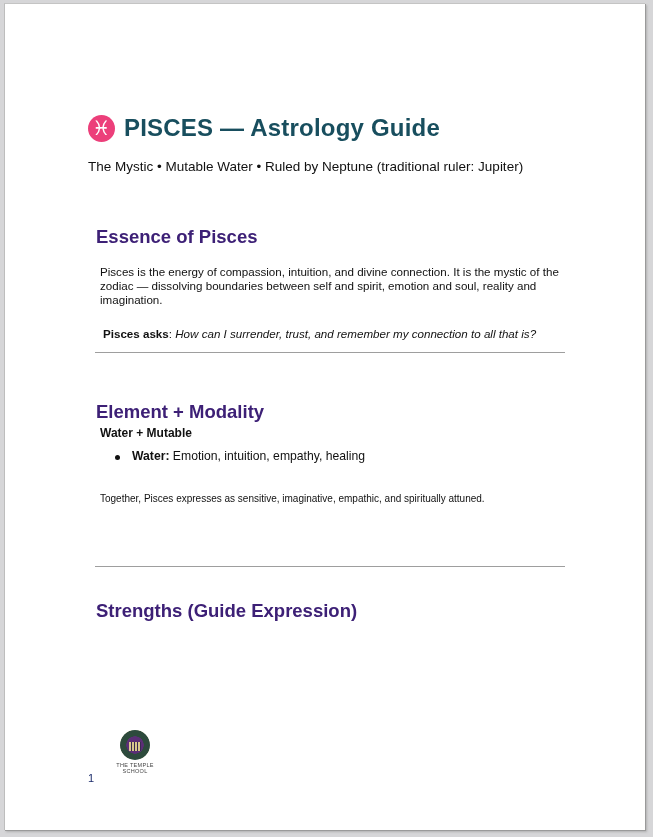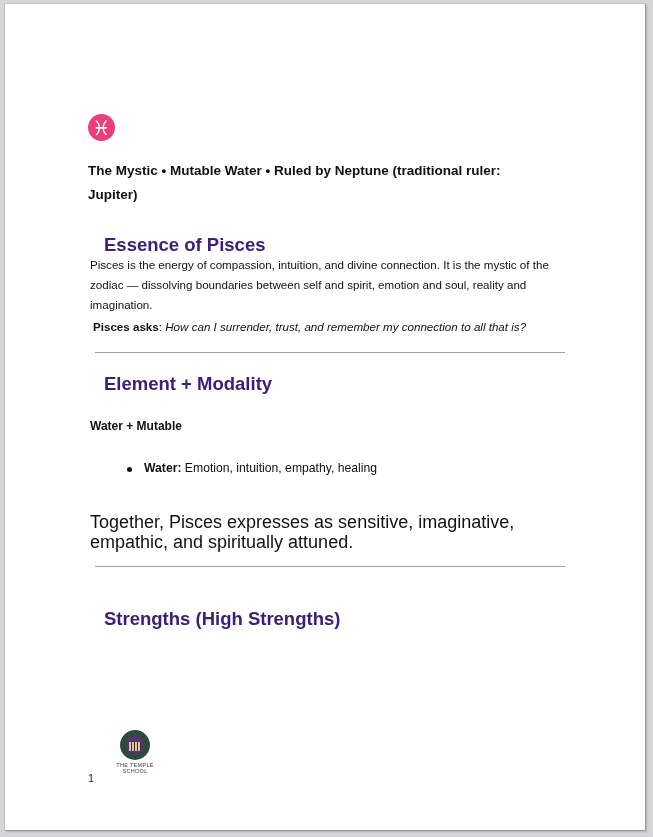--- a/index.html
+++ b/index.html
@@ -25,37 +25,37 @@
     }
     .sign-icon {
       width: 27px; height: 27px; border-radius: 50%;
       background: #ec3f7a; color: #fff;
       display: inline-flex; align-items: center; justify-content: center;
       font-size: 20px; margin-right: 9px; line-height: 1;
       font-family: "DejaVu Sans", sans-serif; font-weight: normal;
     }
     .subtitle {
       position: absolute; top: 155px; left: 0; width: 460px;
-      font-size: 13.5px; font-weight: bold; color: #111;
-      line-height: 24px;
+      font-size: 13.5px; font-weight: normal; color: #111;
+      line-height: 16px;
     }
     h2 {
-      margin: 16px; position: absolute; left: 0;
+      margin: 8px; position: absolute; left: 0;
       font-size: 18.5px; font-weight: bold; color: #3d2076;
       white-space: nowrap;
     }
-    p { margin: 2px; position: absolute; left: 0; color: #111; font-size: 11.6px; line-height: 20px; }
+    p { margin: 12px; position: absolute; left: 0; color: #111; font-size: 11.6px; line-height: 14px; }
     .quote { white-space: nowrap; }
     .quote em { font-style: italic; }
     .quote b { font-weight: bold; }
     hr.rule {
       position: absolute; left: 7px; width: 470px; margin: 0;
       border: none; border-top: 1px solid #9e9e9e; height: 0;
     }
-    ul { list-style: none; margin: 16px; padding: 0; position: absolute; left: 0; }
+    ul { list-style: none; margin: 4px; padding: 0; position: absolute; left: 0; }
     ul li {
       position: relative; padding-left: 40px; font-size: 12.2px; color: #111;
       height: 35px; line-height: 17px; white-space: nowrap;
     }
     ul li::before {
       content: ""; position: absolute; left: 23px; top: 7px;
       width: 5px; height: 5px; border-radius: 50%; background: #111;
     }
     .bold { font-weight: bold; }
     .logo {
@@ -78,40 +78,41 @@
     }
   </style>
 </head>
 <body>
 
 <div class="page">
   <div class="content">
 
     <div class="title">
       <span class="sign-icon">♓</span>
+      <span>PISCES — Astrology Guide</span>
     </div>
 
     <div class="subtitle">The Mystic • Mutable Water • Ruled by Neptune (traditional ruler: Jupiter)</div>
 
     <h2 style="top:214px">Essence of Pisces</h2>
     <p style="top:249px; width:470px">Pisces is the energy of compassion, intuition, and divine connection. It is the mystic of the zodiac — dissolving boundaries between self and spirit, emotion and soul, reality and imagination.</p>
     <p class="quote" style="top:311px; left:3px"><b>Pisces asks</b><span>: </span><em>How can I surrender, trust, and remember my connection to all that is?</em></p>
 
     <hr class="rule" style="top:348px">
 
-    <h2 style="top:353px">Element + Modality</h2>
+    <h2 style="top:389px">Element + Modality</h2>
     <p class="bold" style="top:410px; font-size:12px">Water + Mutable</p>
     <ul style="top:440px">
       <li><span class="bold">Water:</span><span> Emotion, intuition, empathy, healing</span></li>
     </ul>
-    <p style="top:506px; width:470px; font-size:18px">Together, Pisces expresses as sensitive, imaginative, empathic, and spiritually attuned.</p>
+    <p style="top:476px; width:470px; font-size:10px">Together, Pisces expresses as sensitive, imaginative, empathic, and spiritually attuned.</p>
 
     <hr class="rule" style="top:562px">
 
-    <h2 style="top:588px">Strengths (High Strengths)</h2>
+    <h2 style="top:588px">Strengths (Guide Expression)</h2>
     <ul style="top:624px">
     </ul>
   </div>
 
   <div class="logo">
     <div class="logo-mark"></div>
     <div class="logo-text">
       <div>THE TEMPLE</div>
       <div>SCHOOL</div>
     </div>

